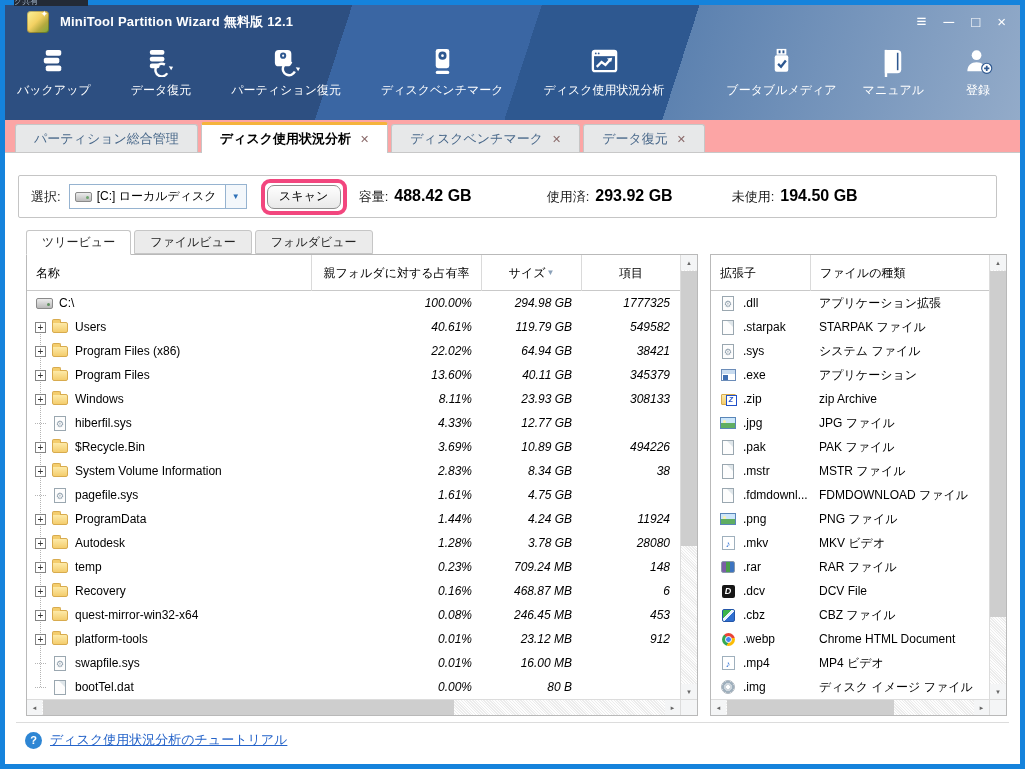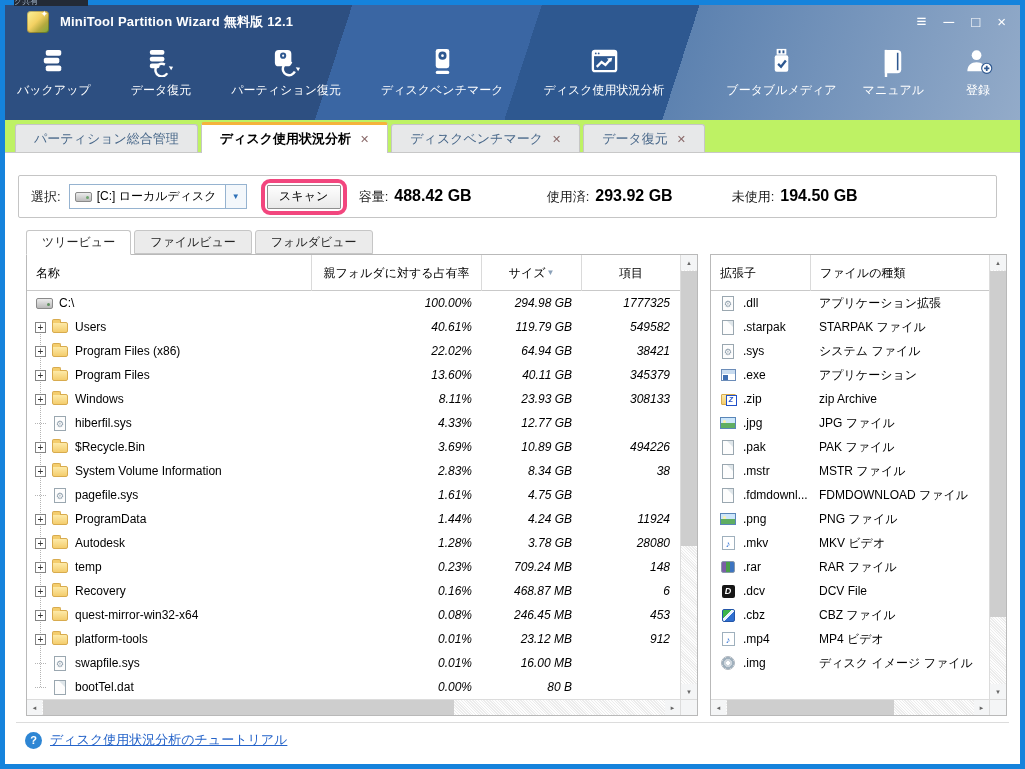--- a/index.html
+++ b/index.html
@@ -19,36 +19,36 @@
   .win-btn{font-size:15px;line-height:1;cursor:default;}
   .wb-menu{font-size:17px;font-weight:bold;}
   .toolbar{height:82px;display:flex;align-items:flex-start;padding:8px 14px 0 12px;}
   .tb-group{display:flex;gap:40px;}
   .tb-right{margin-left:auto;gap:26px;display:flex;}
   .tb-item{display:flex;flex-direction:column;align-items:center;gap:5px;color:#fff;min-width:56px;}
   .tb-item svg{width:31px;height:31px;display:block;}
   .tb-label{font-size:12px;white-space:nowrap;}
 
   
-  .tabstrip{height:33px;flex:none;background:#bef264;display:flex;align-items:flex-end;padding-left:10px;border-bottom:1px solid #c8c8c8;}
+  .tabstrip{height:33px;flex:none;background:#fca5a5;display:flex;align-items:flex-end;padding-left:10px;border-bottom:1px solid #c8c8c8;}
   .tab{height:28px;line-height:26px;padding:0 18px;background:#e7e8e9;border:1px solid #c6c6c6;border-bottom:none;border-radius:3px 3px 0 0;font-size:13px;color:#49688a;margin-right:3px;white-space:nowrap;display:flex;align-items:center;gap:9px;}
   .tab.active{background:#fff;color:#000;font-weight:bold;border-top:3px solid #f5b33c;height:31px;margin-bottom:-1px;z-index:2;}
   .tab-close{font-size:11px;color:#8a6a6a;font-weight:normal;}
 
   
   .main{position:relative;flex:1;background:#fff;}
   .scanbar{position:absolute;top:22px;left:13px;right:23px;height:43px;border:1px solid #c5c5c5;border-radius:2px;display:flex;align-items:center;padding:0 12px;}
   .lbl{font-size:13px;color:#1a1a1a;}
   .combo{margin-left:8px;width:178px;height:25px;border:1px solid #96b3d0;display:flex;align-items:center;background:#fff;}
   .combo-ic{width:17px;height:10px;border:1px solid #8a8a8a;border-radius:2px;background:linear-gradient(#ececec,#bdbdbd);margin:0 5px 0 5px;position:relative;flex:none;}
   .combo-ic::after{content:'';position:absolute;right:2px;top:3px;width:3px;height:3px;border-radius:50%;background:#6ea56e;}
   .combo-text{font-size:12px;flex:1;white-space:nowrap;overflow:hidden;}
   .combo-arrow{width:21px;height:100%;border-left:1px solid #96b3d0;background:#f3f7fb;display:flex;align-items:center;justify-content:center;color:#2f71b8;font-size:8px;}
   .scan-hl{margin-left:14px;border:4px solid #f2467e;border-radius:9px;padding:2px;}
-  .scan-btn{width:74px;height:24px;background:linear-gradient(#fefefe,#e9e9e9);border:1px solid #8f8f8f;border-radius:1px;font-size:12px;display:flex;align-items:center;justify-content:center;}
+  .scan-btn{width:74px;height:24px;background:linear-gradient(#fefefe,#e9e9e9);border:1px solid #8f8f8f;border-radius:7px;font-size:12px;display:flex;align-items:center;justify-content:center;}
   .stat{display:flex;align-items:baseline;gap:6px;white-space:nowrap;}
   .stat .v{font-weight:bold;font-size:16px;}
   .st1{margin-left:12px;width:188px;}
   .st2{width:185px;}
 
   
   .viewtabs{position:absolute;top:77px;left:21px;display:flex;align-items:flex-end;z-index:3;}
   .vtab{height:24px;line-height:23px;padding:0 15px;font-size:12px;background:#ebebeb;border:1px solid #c6c6c6;border-radius:3px 3px 0 0;margin-right:3px;color:#222;}
   .vtab.active{background:#fff;height:25px;margin-bottom:-1px;border-bottom:1px solid #fff;}
 
@@ -636,20 +636,29 @@
               <div class="c-name">
                 <span class="fic ic-cbz">
                   <i></i>
                 </span>
                 <span>.cbz</span>
               </div>
               <div class="c-name">CBZ ファイル</div>
             </div>
             <div class="trow grid-r">
               <div class="c-name">
+                <span class="fic ic-chrome">
+                  <i></i>
+                </span>
+                <span>.webp</span>
+              </div>
+              <div class="c-name">Chrome HTML Document</div>
+            </div>
+            <div class="trow grid-r">
+              <div class="c-name">
                 <span class="fic ic-video">
                   <i></i>
                 </span>
                 <span>.mp4</span>
               </div>
               <div class="c-name">MP4 ビデオ</div>
             </div>
             <div class="trow grid-r">
               <div class="c-name">
                 <span class="fic ic-disc">

